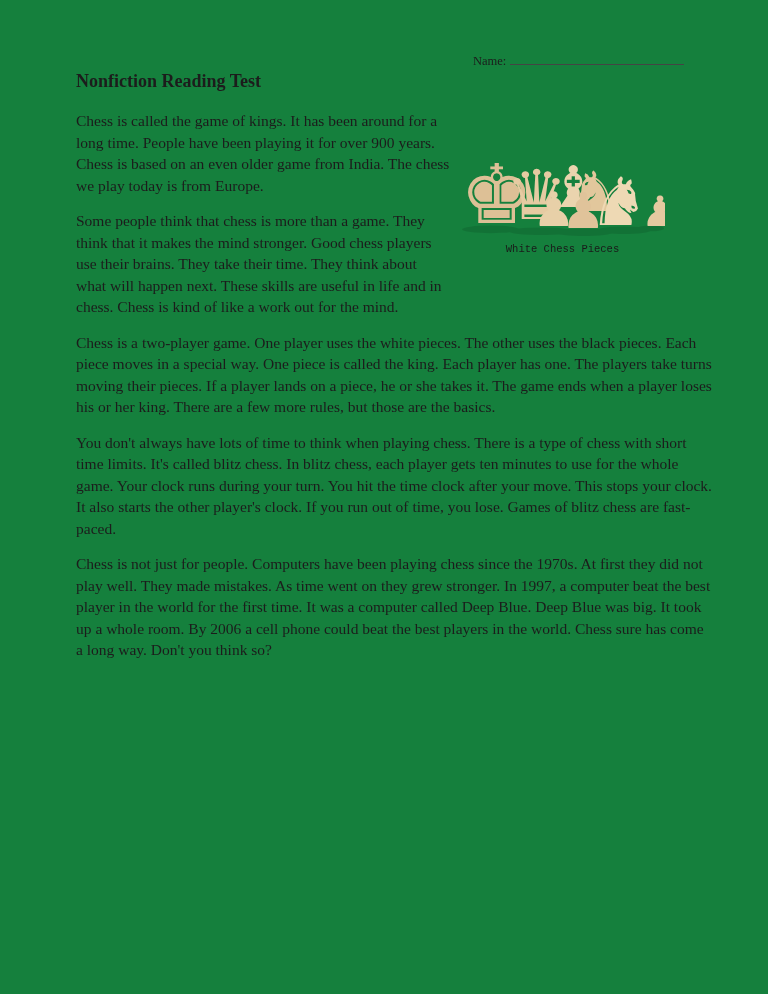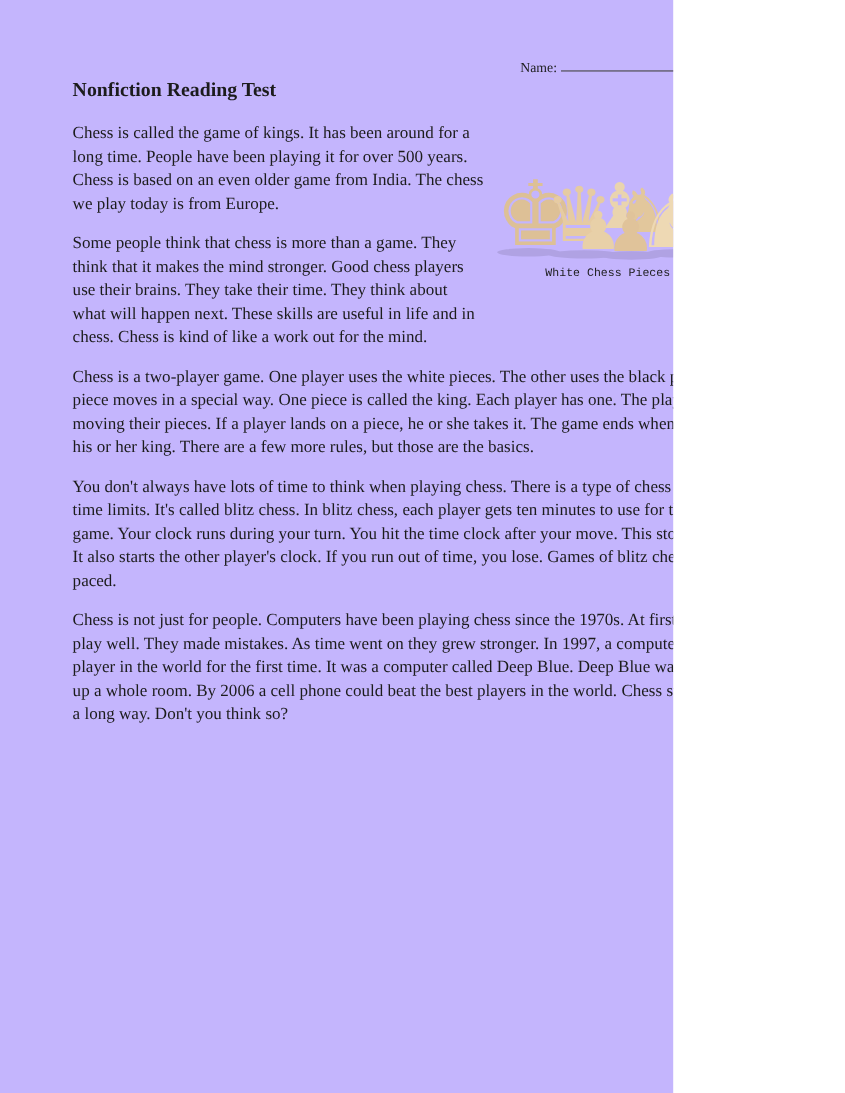--- a/index.html
+++ b/index.html
@@ -2,23 +2,23 @@
 <html><head>
 <meta charset="utf-8">
 <style>
   html, body {
     margin: 0;
     padding: 0;
     background: #ffffff;
   }
   .page {
     position: relative;
-    width: 612px;
+    width: 768px;
     height: 994px;
-    background: #c4b5fd;
+    background: #15803d;
     font-family: "Liberation Serif", serif;
     color: #1c1c1c;
     overflow: hidden;
   }
   .name-block {
     position: absolute;
     left: 473px;
     top: 52px;
     font-size: 12.5px;
     white-space: nowrap;
@@ -26,21 +26,21 @@
   .name-line {
     display: inline-block;
     width: 174px;
     height: 12px;
     border-bottom: 1px solid #444;
     margin-left: 4px;
     vertical-align: baseline;
   }
   .content {
     position: absolute;
-    left: 66px;
+    left: 76px;
     top: 70px;
     width: 636px;
   }
   .title {
     font-size: 18px;
     font-weight: bold;
     line-height: 23px;
     margin: 0;
   }
   .directions {
@@ -121,21 +121,21 @@
             <text class="chess-glyph" x="48" y="112" font-size="72" fill="#e6cba2">♛</text>
             <text class="chess-glyph" x="76" y="120" font-size="50" fill="#e8d0a8">♟</text>
             <text class="chess-glyph" x="106" y="122" font-size="52" fill="#e0c39a">♟</text>
             <text class="chess-glyph" transform="scale(-1,1)" x="-198" y="118" font-size="70" fill="#eed9b4">♞</text>
             <text class="chess-glyph" x="190" y="120" font-size="44" fill="#e4c9a0">♟</text>
           </svg>
           <div class="fig-caption">White Chess Pieces</div>
         </div>
       </div>
 
-      <p>Chess is called the game of kings. It has been around for a long time. People have been playing it for over 500 years. Chess is based on an even older game from India. The chess we play today is from Europe.</p>
+      <p>Chess is called the game of kings. It has been around for a long time. People have been playing it for over 900 years. Chess is based on an even older game from India. The chess we play today is from Europe.</p>
       <p>Some people think that chess is more than a game. They think that it makes the mind stronger. Good chess players use their brains. They take their time. They think about what will happen next. These skills are useful in life and in chess. Chess is kind of like a work out for the mind.</p>
       <p>Chess is a two-player game. One player uses the white pieces. The other uses the black pieces. Each piece moves in a special way. One piece is called the king. Each player has one. The players take turns moving their pieces. If a player lands on a piece, he or she takes it. The game ends when a player loses his or her king. There are a few more rules, but those are the basics.</p>
       <p>You don't always have lots of time to think when playing chess. There is a type of chess with short time limits. It's called blitz chess. In blitz chess, each player gets ten minutes to use for the whole game. Your clock runs during your turn. You hit the time clock after your move. This stops your clock. It also starts the other player's clock. If you run out of time, you lose. Games of blitz chess are fast-paced.</p>
       <p>Chess is not just for people. Computers have been playing chess since the 1970s. At first they did not play well. They made mistakes. As time went on they grew stronger. In 1997, a computer beat the best player in the world for the first time. It was a computer called Deep Blue. Deep Blue was big. It took up a whole room. By 2006 a cell phone could beat the best players in the world. Chess sure has come a long way. Don't you think so?</p>
 
     </div>
   </div>
 </div>
 
 </body></html>

